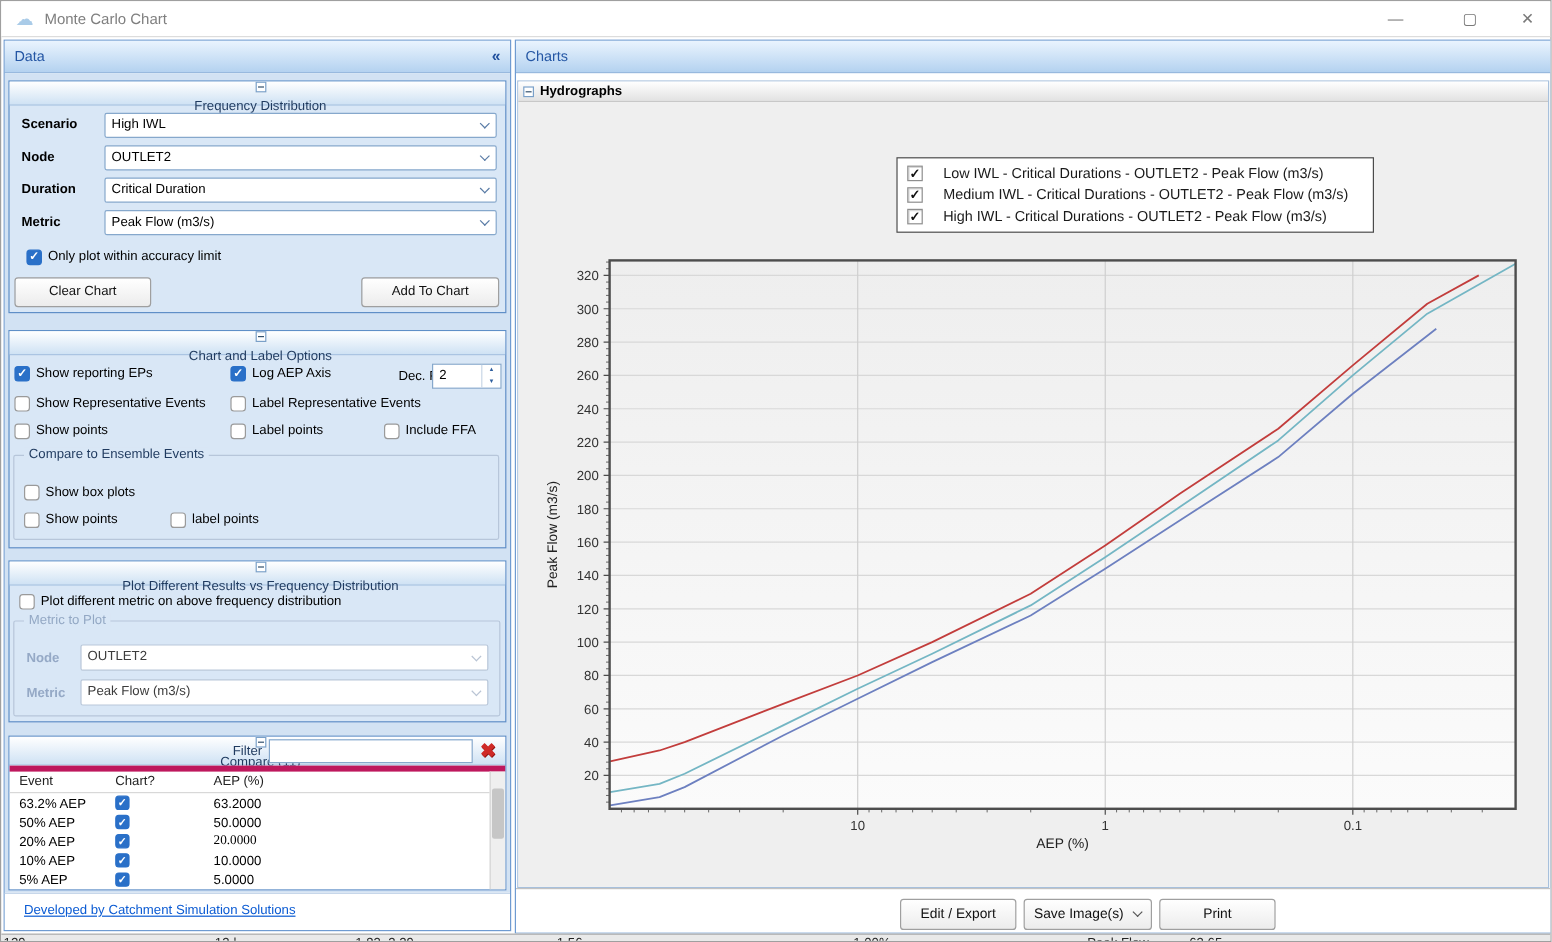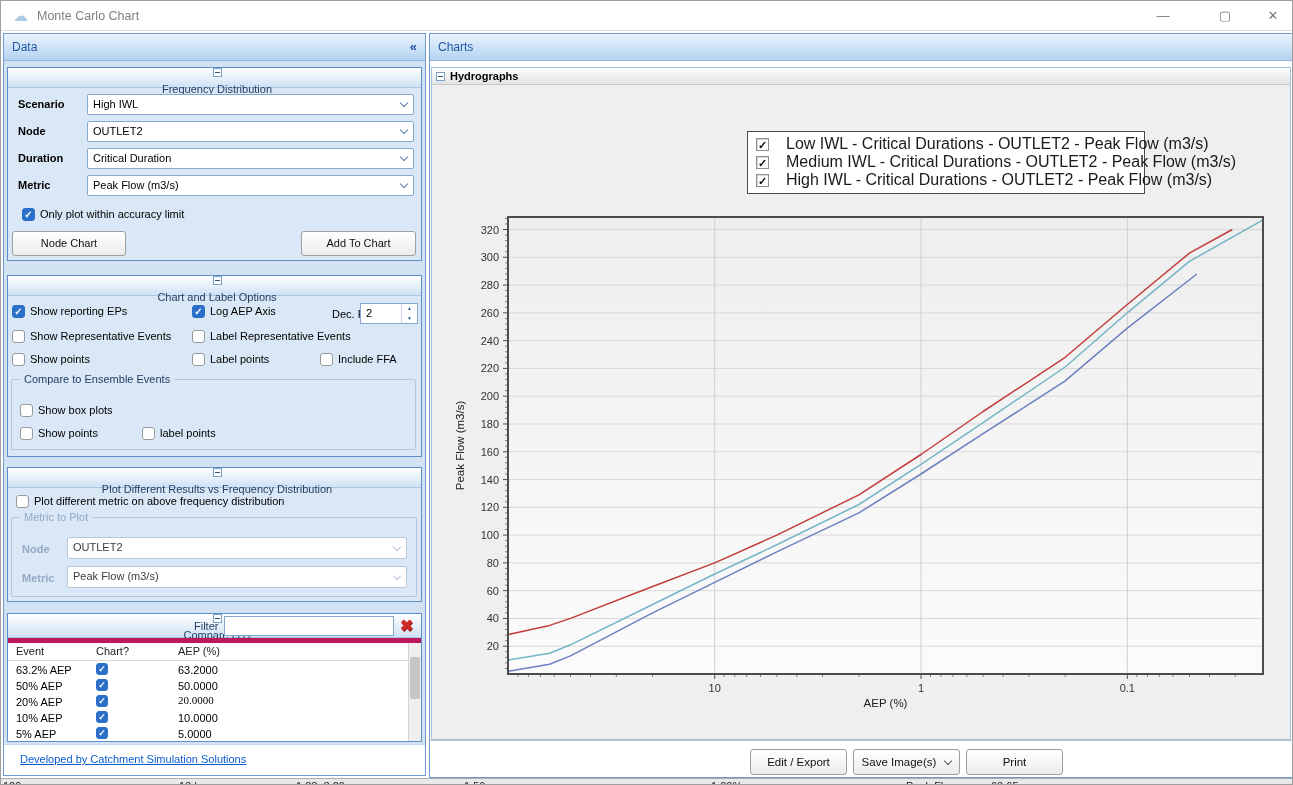--- a/index.html
+++ b/index.html
@@ -72,21 +72,21 @@
   
   .hydro-group { position:absolute; left:1px; top:33px; width:860px; height:673px; border:1px solid #a7c0dc; }
   .hydro-header { position:absolute; left:0; top:0; right:0; height:17px; background:linear-gradient(#ffffff,#e2e2e2);
     border-bottom:1px solid #c8c8c8; display:flex; align-items:center; gap:5px; padding-left:4px; font-weight:bold; color:#000; }
   .hydro-body { position:absolute; left:0; top:17px; right:0; bottom:0; background:#efefef; }
   .chart-title { position:absolute; left:0; top:26px; width:100%; text-align:center; color:#2a2ad4; font-size:12.5px; }
   .legend-box { position:absolute; left:315px; top:46px; width:398px; height:63px; background:#fff; border:1px solid #4a4a4a; }
   .legend-row { position:absolute; left:0; height:18px; display:flex; align-items:center; }
   .wincb { width:13px; height:13px; background:#fff; border:1px solid #8e8e8e; box-shadow:inset 1px 1px 0 #d8d8d8; margin-left:8px; flex:none; }
   .wincb.checked::after { content:"\2713"; display:block; color:#111; font-weight:bold; font-size:11px; line-height:12px; text-align:center; }
-  .legend-label { margin-left:17px; font-size:16px; color:#1a1a1a; white-space:nowrap; }
+  .legend-label { margin-left:17px; font-size:12px; color:#1a1a1a; white-space:nowrap; }
   #chart-svg { position:absolute; left:0; top:0; }
 
   .buttons-bar { position:absolute; left:0; top:706px; right:0; height:37px; background:#fff; border-top:1px solid #c2c2c2; }
   .bbar-btn { top:8px; height:26px; line-height:24px; font-size:11.5px; }
   .save-chev { display:inline-block; width:6px; height:6px; border-right:1.4px solid #555; border-bottom:1.4px solid #555; transform:rotate(45deg); margin-left:9px; margin-bottom:2px; }
 
   
   .status-bar { position:absolute; left:0; top:777px; width:100%; height:7px; background:#e9e9e9; border-top:1px solid #adadad; overflow:hidden; }
   .status-frag { position:absolute; top:1px; font-size:11px; color:#222; white-space:pre; }
 
@@ -148,21 +148,21 @@
           <div class="dropdown" style="left:79px; top:86px; width:327px;">
             <span class="dd-value">Peak Flow (m3/s)</span>
             <span class="dd-btn">
                 <span class="chev"></span>
               </span>
           </div>
           <div class="opt" style="left:14px; top:119px;">
             <span class="cb checked"></span>
             <span>Only plot within accuracy limit</span>
           </div>
-          <div class="btn" style="left:4px; top:142px; width:114px; height:25px; line-height:23px;">Node Chart</div>
+          <div class="btn" style="left:4px; top:142px; width:114px; height:25px; line-height:23px;">Clear Chart</div>
           <div class="btn" style="left:293px; top:142px; width:115px; height:25px; line-height:23px;">Add To Chart</div>
         </div>
       </div>
 
       <div class="group" style="left:3px; top:214px; width:415px; height:182px;">
         <div class="group-header">
           <span class="collapse-box"></span>
           <span>Chart and Label Options</span>
         </div>
         <div class="group-body">

